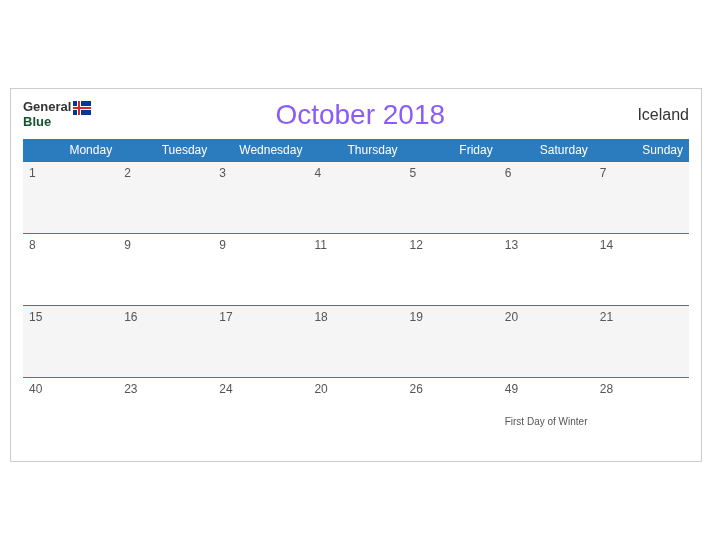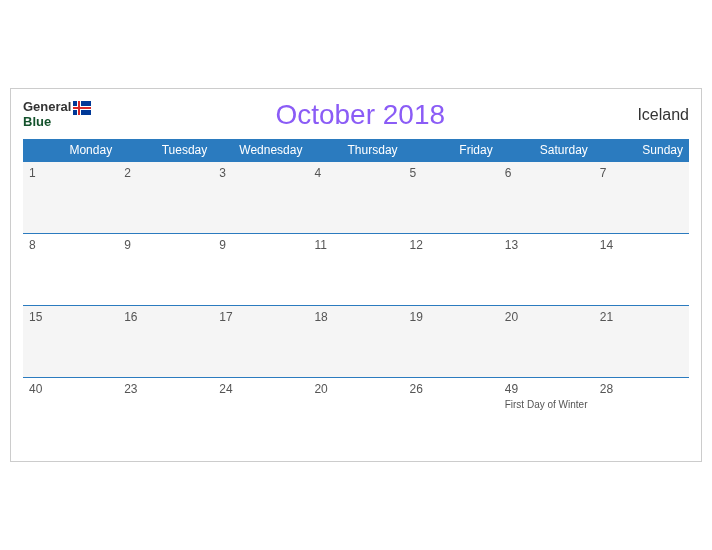--- a/index.html
+++ b/index.html
@@ -87,21 +87,21 @@
     .day-number {
       font-size: 12px;
       color: #555;
       display: block;
       margin-bottom: 2px;
     }
     .event-text {
       font-size: 10px;
       color: #555;
       display: block;
-      margin-top: 2px;
+      margin-top: 19px;
       line-height: 1.3;
     }
     .week-row td {
       background: #f5f5f5;
     }
     .week-row.alt td {
       background: #fff;
     }
     
   </style>

